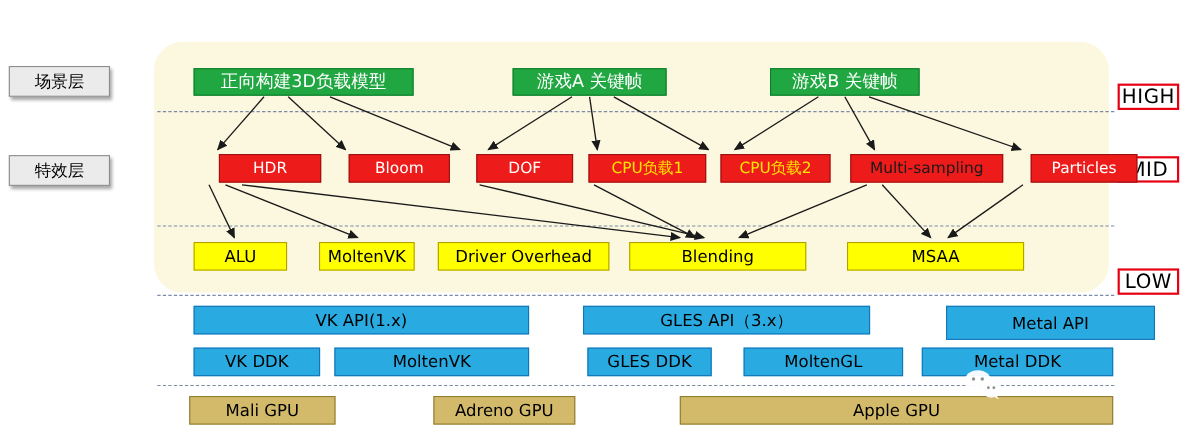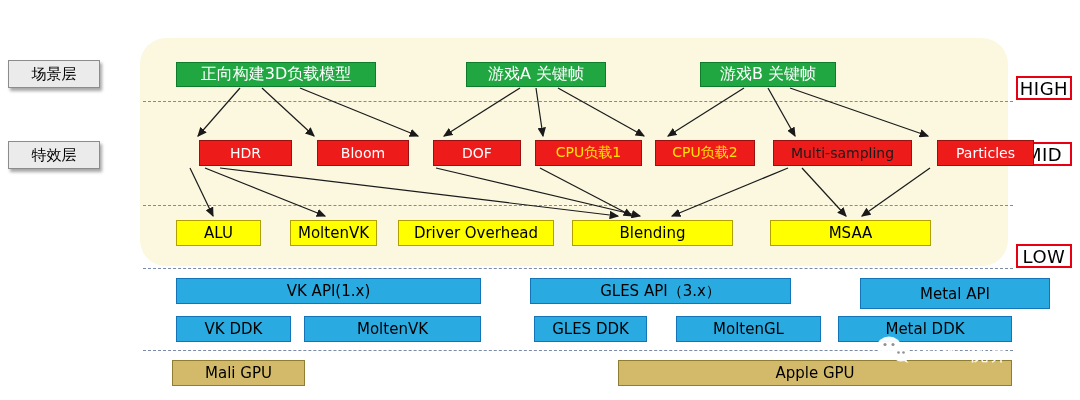--- a/index.html
+++ b/index.html
@@ -130,31 +130,31 @@
   <div class="box blue n-glesapi">GLES API（3.x）</div>
   <div class="box blue n-metalapi">Metal API</div>
 
   <div class="box blue n-moltenvk">MoltenVK</div>
   <div class="box blue n-vkddk">VK DDK</div>
   <div class="box blue n-glesddk">GLES DDK</div>
   <div class="box blue n-moltengl">MoltenGL</div>
   <div class="box blue n-metalddk">Metal DDK</div>
 
   <div class="box tan n-mali">Mali GPU</div>
+  <div class="box tan n-adreno">Adreno GPU</div>
   <div class="box tan n-apple">Apple GPU</div>
 
   <div class="watermark">
     <span>
       <svg width="34" height="30" viewBox="0 0 34 30">
         <ellipse cx="13" cy="11.5" rx="12" ry="10" fill="#ffffff"></ellipse>
         <path d="M6 19 L4 24 L10 20 Z" fill="#ffffff"></path>
         <ellipse cx="25" cy="19" rx="8.5" ry="7.5" fill="#ffffff"></ellipse>
         <path d="M30 24 L32 28 L27 25.5 Z" fill="#ffffff"></path>
         <circle cx="9" cy="9.5" r="1.6" fill="rgba(0,0,0,0.45)"></circle>
         <circle cx="17" cy="9.5" r="1.6" fill="rgba(0,0,0,0.45)"></circle>
         <circle cx="22.5" cy="17.5" r="1.3" fill="rgba(0,0,0,0.45)"></circle>
         <circle cx="27.5" cy="17.5" r="1.3" fill="rgba(0,0,0,0.45)"></circle>
       </svg>
     </span>
-    <span>baha视界</span>
   </div>
 
 </div>
 
 </body></html>

